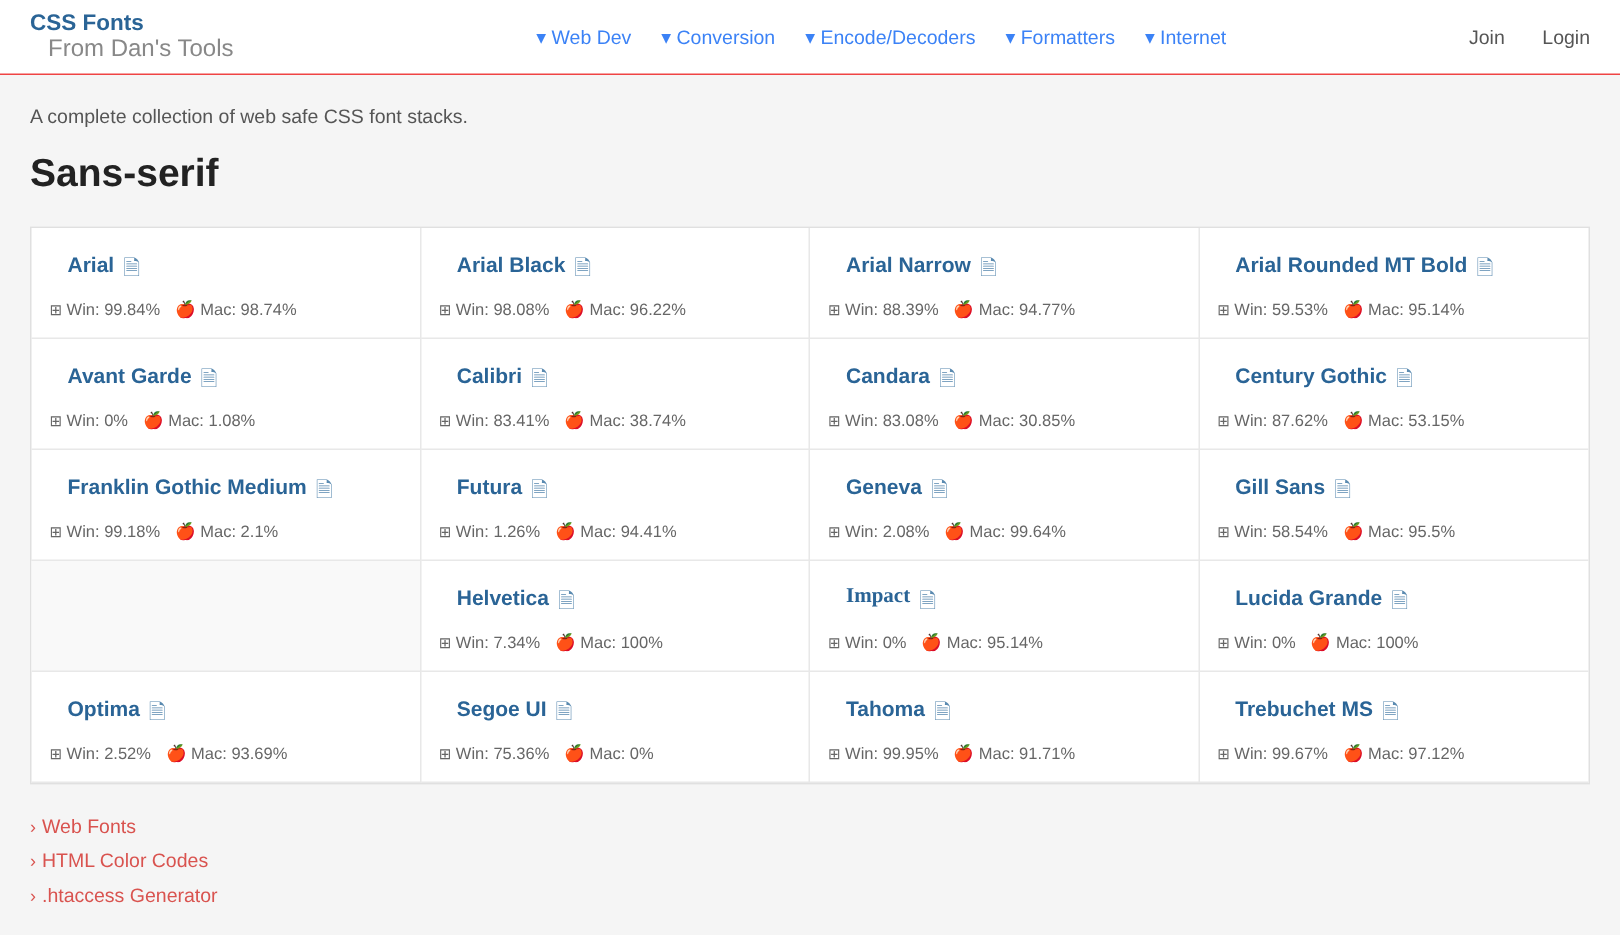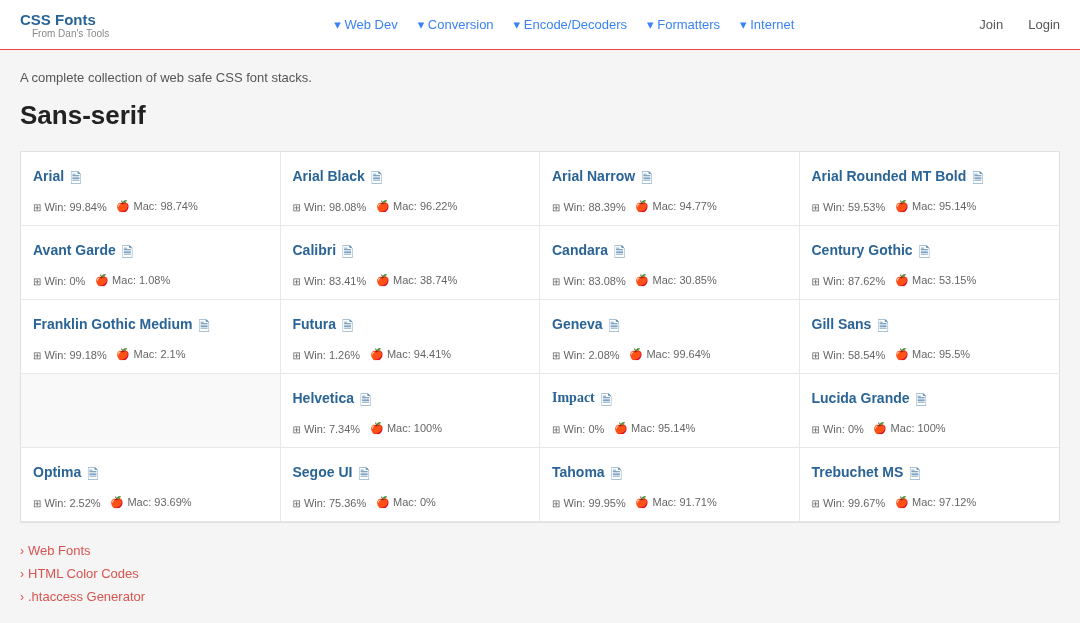--- a/index.html
+++ b/index.html
@@ -19,21 +19,21 @@
       display: flex;
       flex-direction: column;
       margin-right: 40px;
     }
     .logo-title {
       font-size: 15px;
       font-weight: bold;
       color: #2a6496;
     }
     .logo-sub {
-      font-size: 10px;
+      font-size: 16px;
       color: #888;
       padding-left: 12px;
     }
     .nav {
       display: flex;
       gap: 20px;
       align-items: center;
       flex: 1;
       justify-content: center;
     }
@@ -97,20 +97,21 @@
       padding: 15px 12px 12px 12px;
       border-right: 1px solid #e8e8e8;
       border-bottom: 1px solid #e8e8e8;
     }
     .font-cell:nth-child(4n) { border-right: none; }
     .font-name-row {
       display: flex;
       align-items: flex-start;
       gap: 6px;
       margin-bottom: 8px;
+      margin-left: 12px;
     }
     .font-name {
       color: #2a6496;
       font-size: 14px;
       font-weight: bold;
       cursor: pointer;
       text-decoration: none;
       line-height: 1.3;
     }
     .copy-icon {

